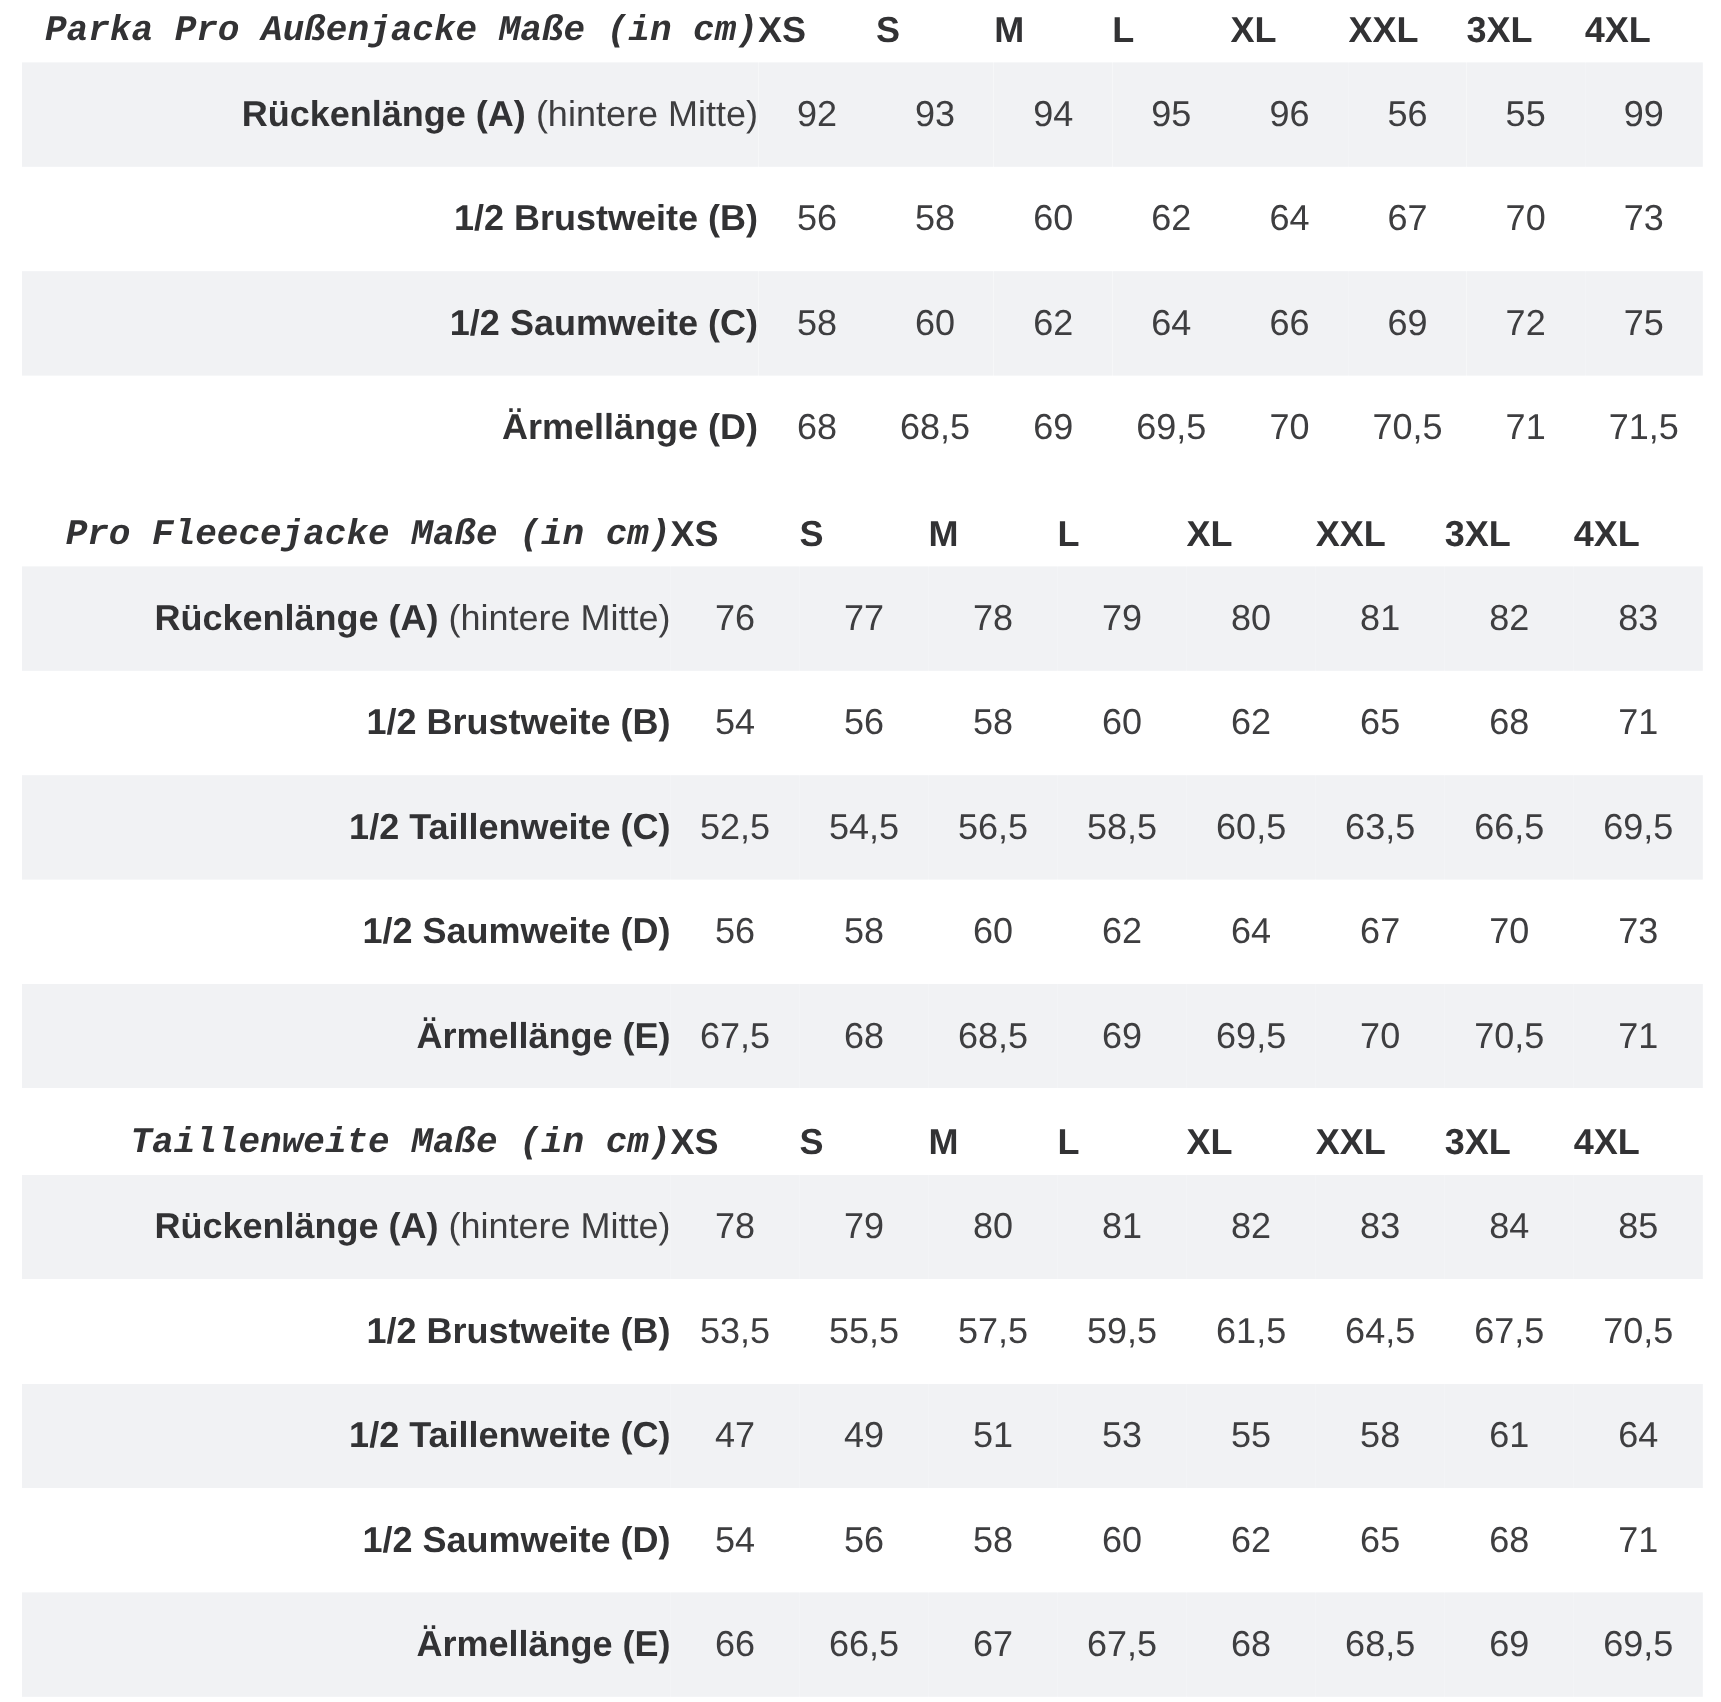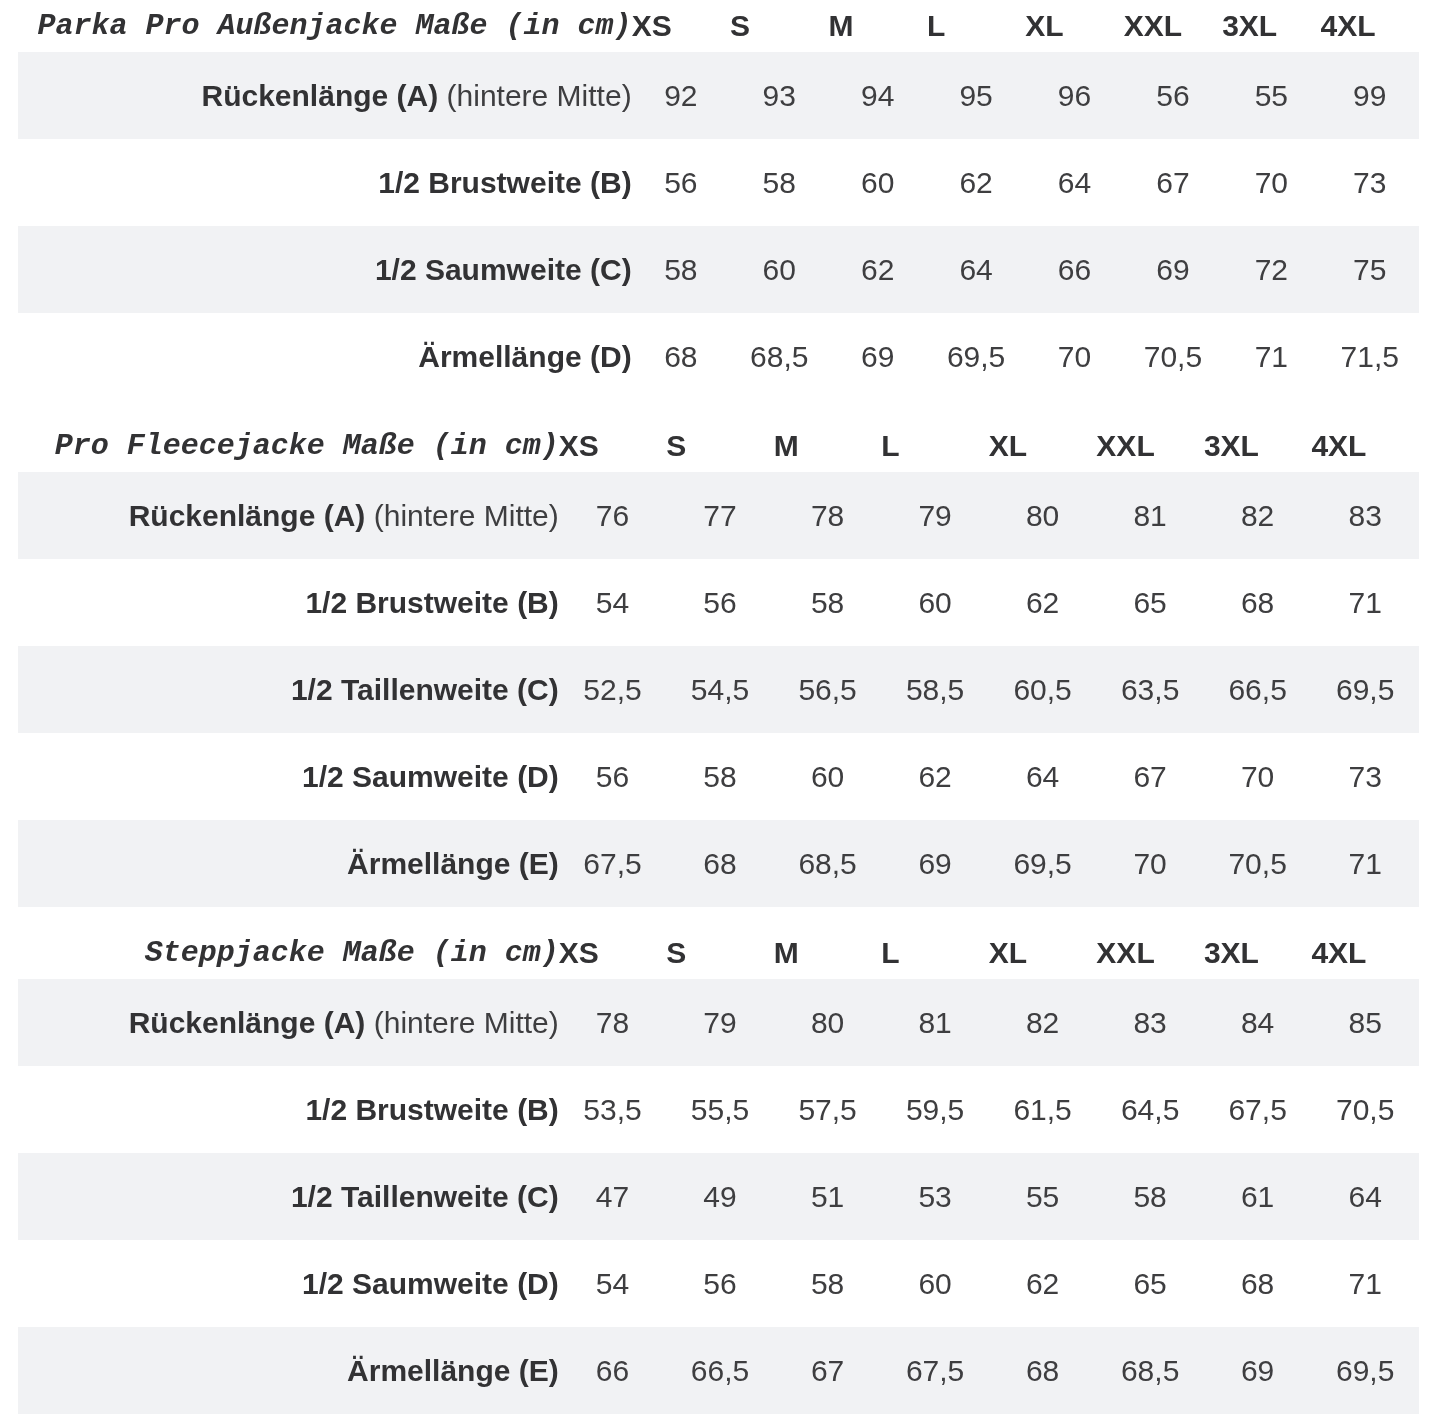--- a/index.html
+++ b/index.html
@@ -234,21 +234,21 @@
         <col>
         <col>
         <col>
         <col>
         <col>
         <col>
         <col>
       </colgroup>
       <thead>
         <tr>
-          <th class="title">Steppjacke Maße (in cm)</th>
+          <th class="title">Taillenweite Maße (in cm)</th>
           <th>XS</th>
           <th>S</th>
           <th>M</th>
           <th>L</th>
           <th>XL</th>
           <th>XXL</th>
           <th>3XL</th>
           <th>4XL</th>
         </tr>
       </thead>

